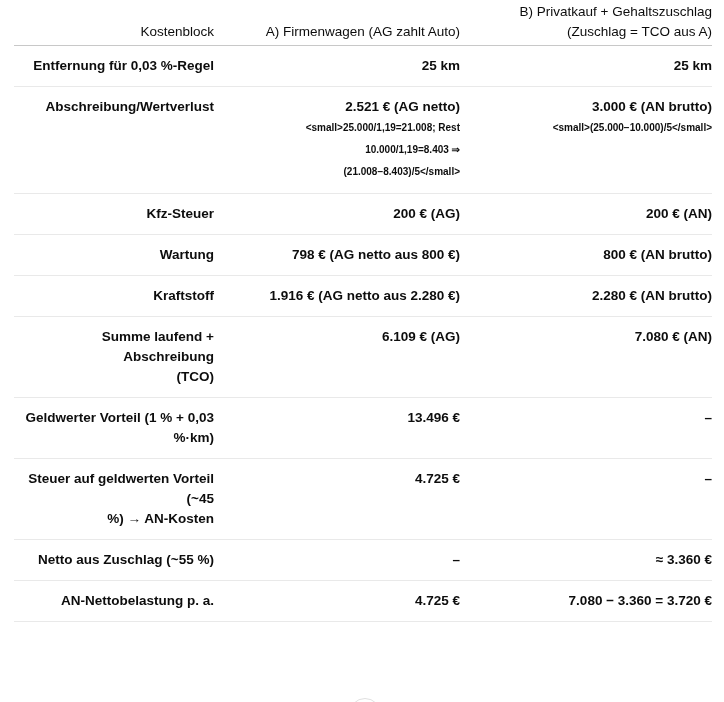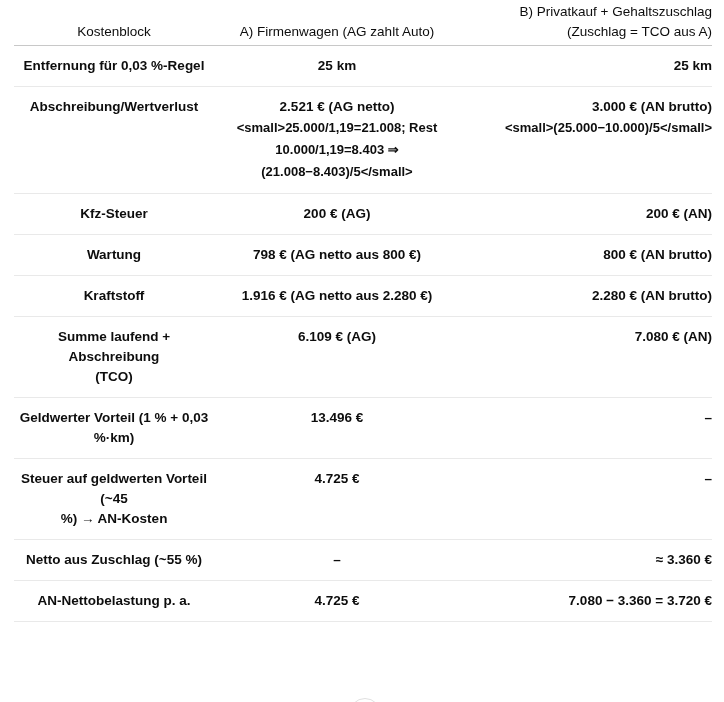--- a/index.html
+++ b/index.html
@@ -33,26 +33,26 @@
     border-bottom:1px solid var(--header-border);
     font-weight:400;
     line-height:20px;
   }
   td{
     vertical-align:top;
     padding:10px 0 10px 0;
     border-bottom:1px solid var(--row-border);
     line-height:20px;
   }
-  .c1{width:200px;text-align:center;}
-  .c2{width:246px;text-align:center;}
+  .c1{width:200px;text-align:right;}
+  .c2{width:246px;text-align:right;}
   .c3{width:252px;text-align:right;}
   .line{display:block;}
   .small{
-    font-size:13px;
+    font-size:10px;
     line-height:22px;
   }
   .italic{font-style:italic;}
   .scroll-btn{
     position:absolute;
     left:349px;
     top:698px;
     width:32px;
     height:32px;
     border-radius:50%;

